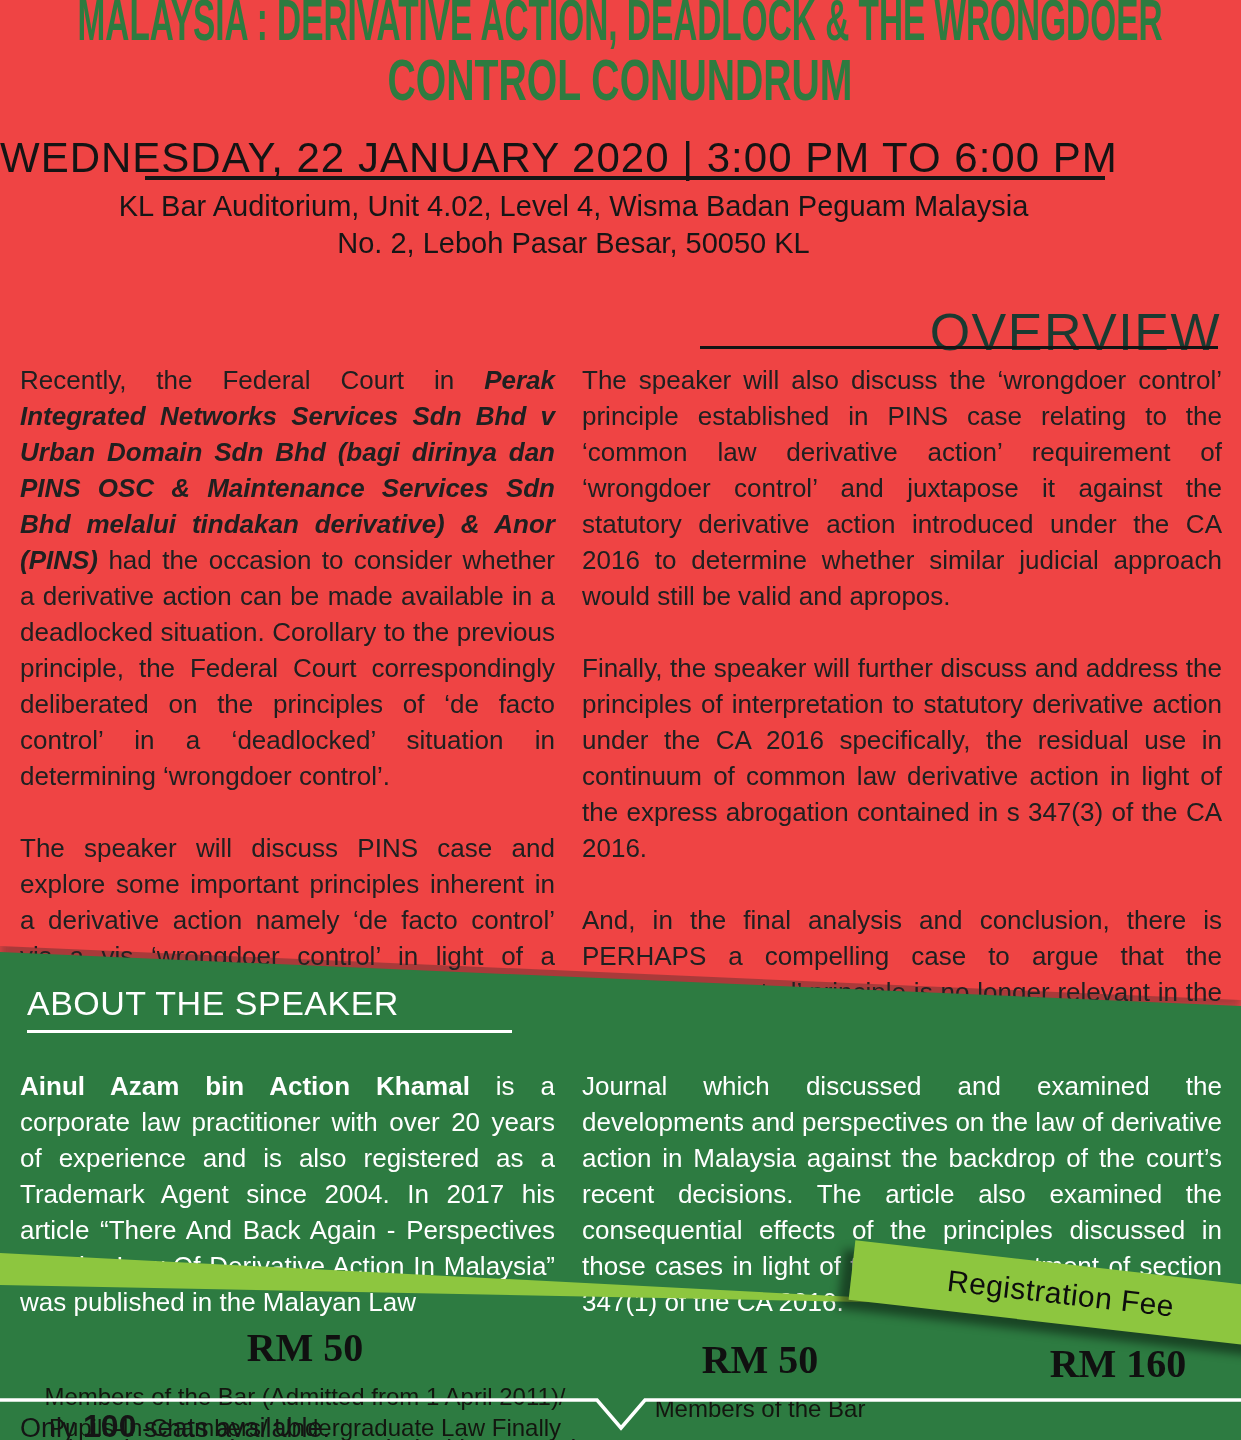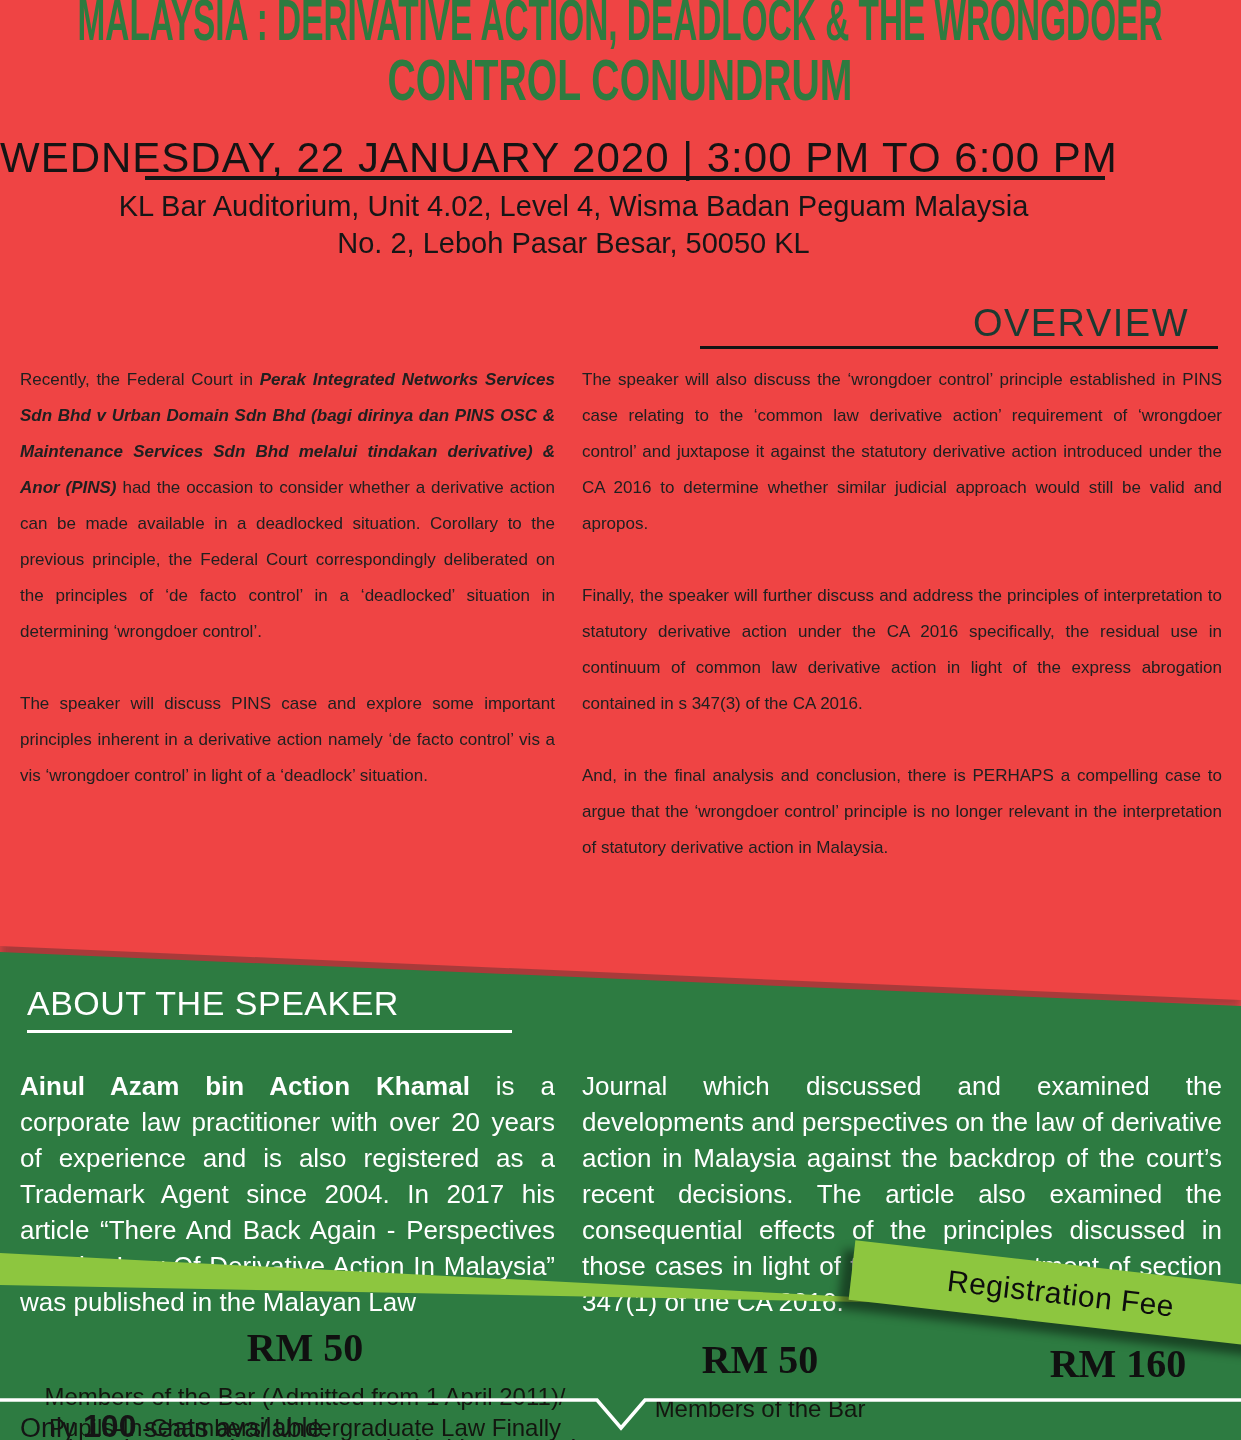--- a/index.html
+++ b/index.html
@@ -11,25 +11,25 @@
   .title-svg{position:absolute;top:0;left:0;}
   .datetime{
     position:absolute;top:112px;left:0;width:1241px;
     font-size:42px;letter-spacing:1px;color:#141414;font-weight:500;margin-top:22px;
   }
   .date-rule{position:absolute;top:176px;left:145px;width:960px;height:4px;background:#161616;}
   .venue{position:absolute;top:188px;left:0;width:1147px;text-align:center;
     font-size:29px;line-height:37px;color:#161616;}
   
   .overview-heading{
-    position:absolute;top:302px;right:52px;font-size:38px;letter-spacing:1.5px;
+    position:absolute;top:302px;right:20px;font-size:52px;letter-spacing:1.5px;
     color:#1b3a31;font-weight:500;
   }
   .overview-rule{position:absolute;top:346px;left:700px;width:518px;height:3px;background:#141414;}
-  .col{position:absolute;text-align:justify;font-size:17px;line-height:36px;color:#202020;}
+  .col{position:absolute;text-align:justify;font-size:26px;line-height:36px;color:#202020;}
   .col p{margin:0 0 36px 0;}
   .col-left{left:20px;top:362px;width:535px;}
   .col-right{left:582px;top:362px;width:640px;}
   .case-name{font-weight:bold;font-style:italic;}
   
   .speaker-section{
     position:absolute;left:0;top:948px;width:1241px;height:492px;
     background:#2d7b41;
     clip-path:polygon(0 4px,1241px 58px,1241px 492px,0 492px);
   }

